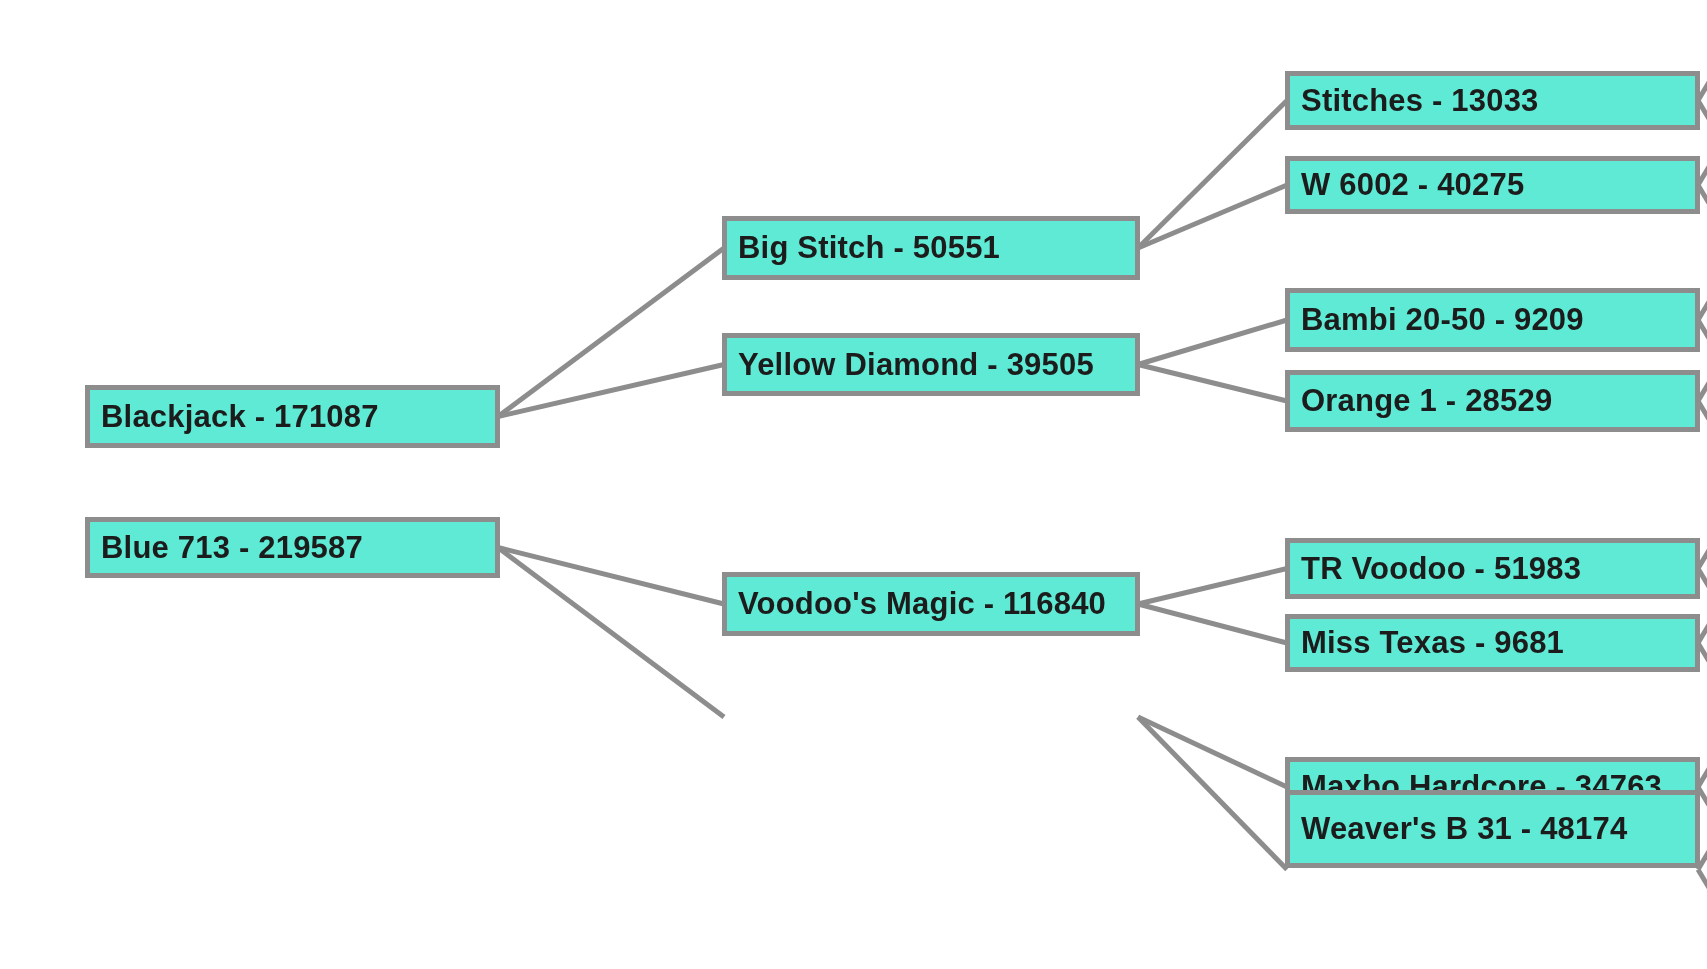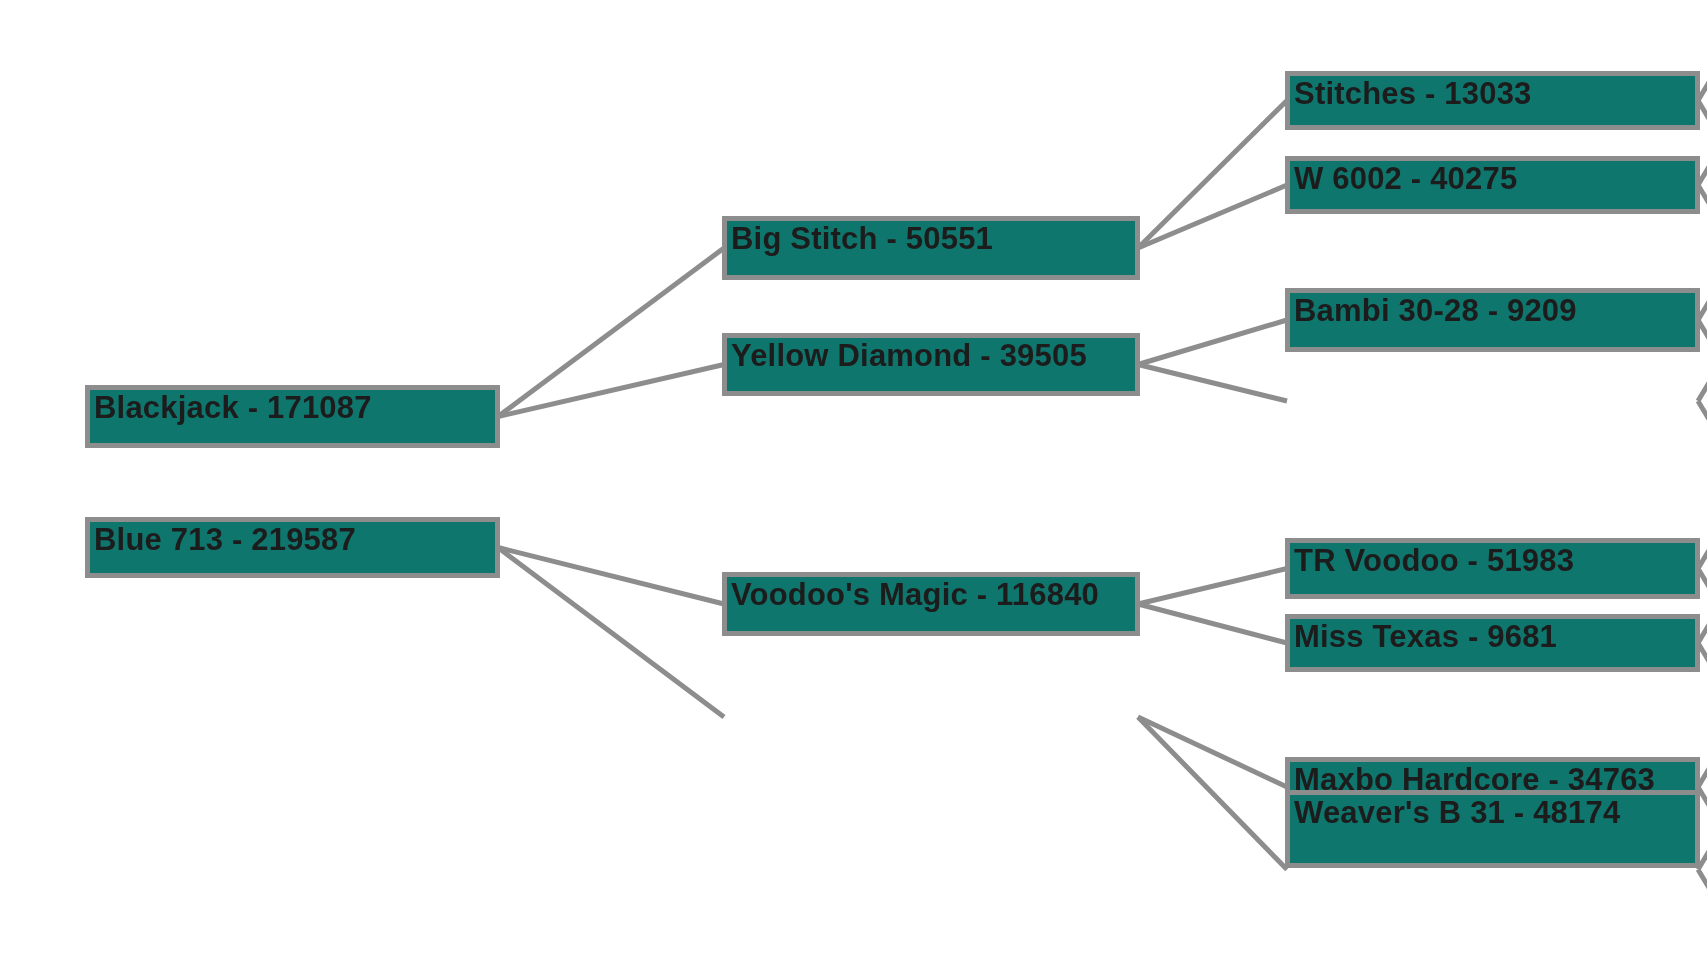--- a/index.html
+++ b/index.html
@@ -20,24 +20,25 @@
     background: #ffffff;
   }
   .edge-layer {
     position: absolute;
     left: 0;
     top: 0;
   }
   .node {
     position: absolute;
     box-sizing: border-box;
-    background: #0f766e;
+    background: #5eead4;
     border: 5px solid #8d8d8d;
     display: flex;
-    padding-left: 4px;
+    align-items: center;
+    padding-left: 11px;
     cursor: pointer;
   }
   .node .lbl {
     font-weight: bold;
     font-size: 31px;
     color: #1c1c1c;
     white-space: nowrap;
     letter-spacing: 0.2px;
   }
 </style>
@@ -94,21 +95,24 @@
     <span class="lbl">Voodoo's Magic - 116840</span>
   </div>
 
   <div class="node" style="left:1285px; top:71px;  width:415px; height:59px">
     <span class="lbl">Stitches - 13033</span>
   </div>
   <div class="node" style="left:1285px; top:156px; width:415px; height:58px">
     <span class="lbl">W 6002 - 40275</span>
   </div>
   <div class="node" style="left:1285px; top:288px; width:415px; height:64px">
-    <span class="lbl">Bambi 30-28 - 9209</span>
+    <span class="lbl">Bambi 20-50 - 9209</span>
+  </div>
+  <div class="node" style="left:1285px; top:370px; width:415px; height:62px">
+    <span class="lbl">Orange 1 - 28529</span>
   </div>
   <div class="node" style="left:1285px; top:538px; width:415px; height:61px">
     <span class="lbl">TR Voodoo - 51983</span>
   </div>
   <div class="node" style="left:1285px; top:614px; width:415px; height:58px">
     <span class="lbl">Miss Texas - 9681</span>
   </div>
   <div class="node" style="left:1285px; top:757px; width:415px; height:60px">
     <span class="lbl">Maxbo Hardcore - 34763</span>
   </div>

